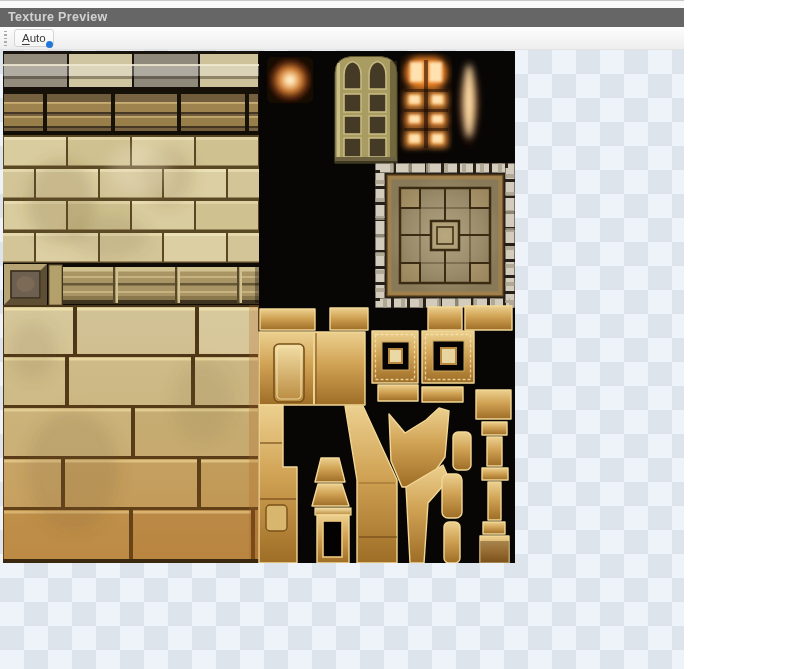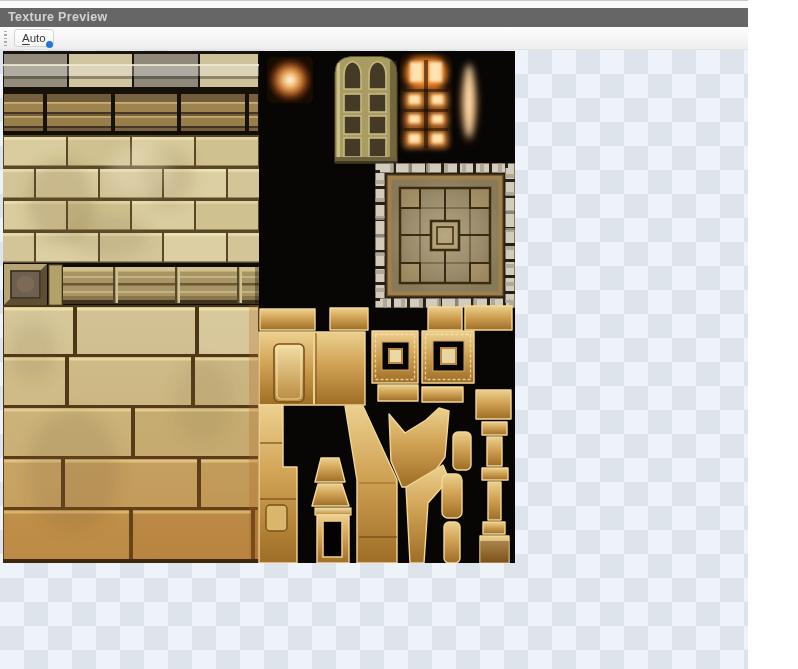--- a/index.html
+++ b/index.html
@@ -1,16 +1,16 @@
 <!DOCTYPE html>
 <html><head>
 <meta charset="utf-8">
 <style>
   html,body{margin:0;padding:0;background:#fff;}
-  .window{position:relative;width:748px;height:669px;overflow:hidden;
+  .window{position:relative;width:684px;height:669px;overflow:hidden;
           font-family:"Liberation Sans",sans-serif;background:#f5f5f5;}
   .top-strip{height:8px;background:#fafafa;border-top:1px solid #c9c9c9;box-sizing:border-box;}
   .titlebar{height:19px;background:#666666;color:#d2d2d2;font-size:12.5px;font-weight:700;
             letter-spacing:.3px;line-height:19px;padding-left:8px;}
   .toolbar{position:relative;height:23px;background:linear-gradient(#fdfdfd,#eeeeee);
            display:flex;align-items:center;border-bottom:1px solid #e3e3e3;box-sizing:border-box;}
   .grip{width:3px;height:15px;margin-left:4px;
         background-image:repeating-linear-gradient(#ababab 0 1.5px,transparent 1.5px 3.4px);}
   .auto-btn{margin-left:7px;height:18px;padding:0 7px;background:linear-gradient(#fefefe,#f5f5f5);
             border:1px solid #d4d4d4;border-radius:3px;font-size:11.5px;color:#3a3a3a;

